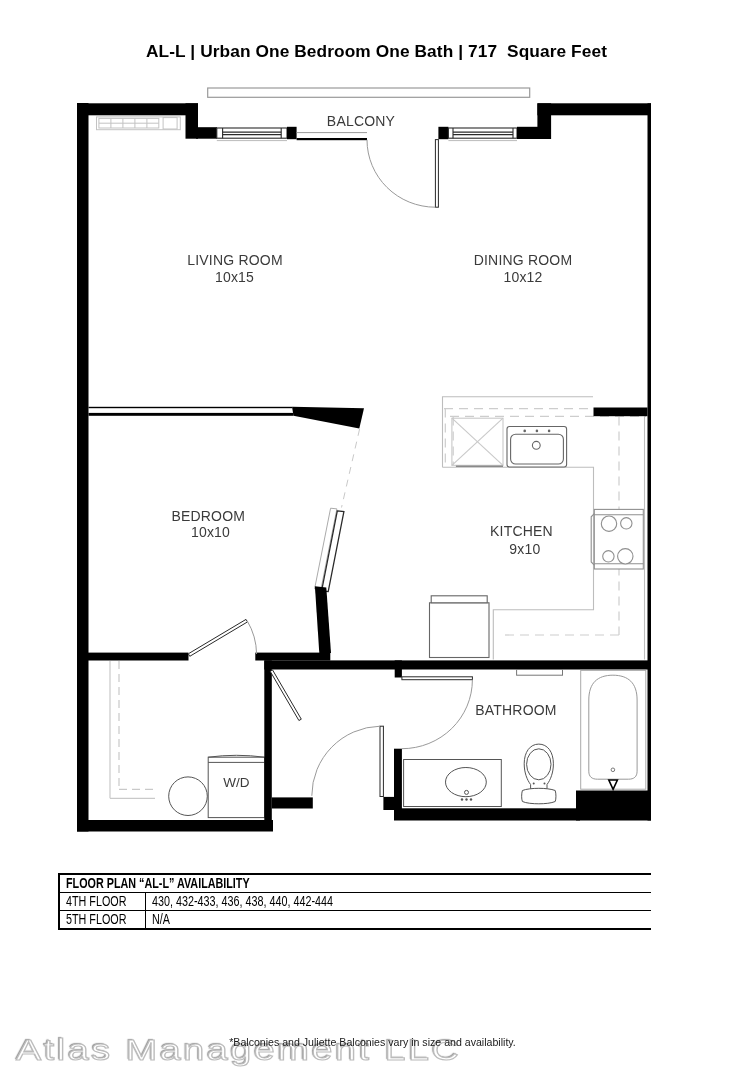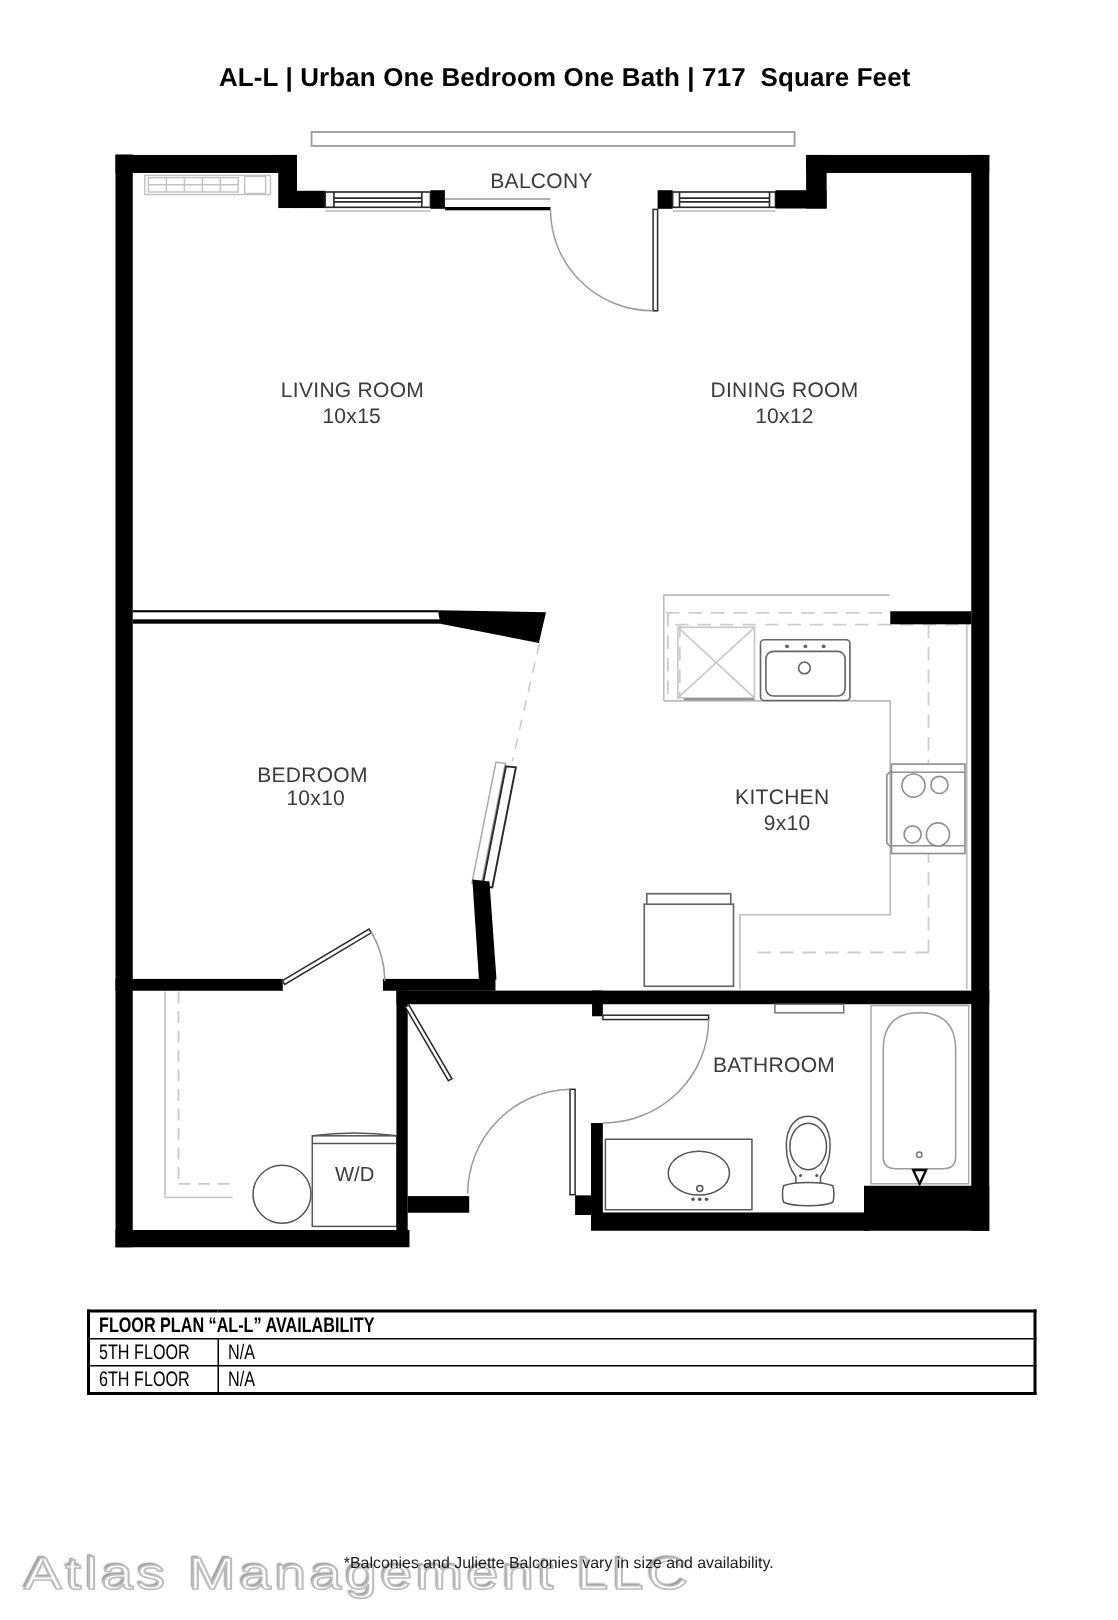--- a/index.html
+++ b/index.html
@@ -1,16 +1,16 @@
 <!DOCTYPE html>
 <html><head>
 <meta charset="utf-8">
 <style>
   html,body{margin:0;padding:0;background:#fff;}
-  #page{position:relative;width:745px;height:1080px;background:#fff;overflow:hidden;
+  #page{position:relative;width:651px;height:1080px;background:#fff;overflow:hidden;
         font-family:"Liberation Sans", sans-serif;}
   svg{position:absolute;left:0;top:0;}
   .lbl{fill:#3b3b3b;font-family:"Liberation Sans",sans-serif;font-size:14px;letter-spacing:0.2px;}
   .dim{fill:#3b3b3b;font-family:"Liberation Sans",sans-serif;font-size:14px;letter-spacing:0.2px;}
   #title{position:absolute;left:4px;top:41px;width:745px;text-align:center;
          font-size:17.3px;font-weight:bold;color:#000;letter-spacing:0.1px;}
   #wm{position:absolute;left:16px;top:1033px;font-size:30px;color:#ffffff;
       letter-spacing:2px;transform:scaleX(1.26);transform-origin:0 50%;
       -webkit-text-stroke:1.1px #bcbcbc;
       text-shadow:-1px -1px 1px #8f8f8f;}
@@ -261,25 +261,25 @@
   <table>
     <colgroup>
         <col style="width:86px;">
         <col>
       </colgroup>
     <tbody>
         <tr>
           <td class="b" colspan="2"><span>FLOOR PLAN “AL-L” AVAILABILITY</span></td>
         </tr>
     <tr>
-          <td><span>5TH FLOOR</span></td>
-          <td><span>N/A</span></td>
+          <td><span>4TH FLOOR</span></td>
+          <td><span>430, 432-433, 436, 438, 440, 442-444</span></td>
         </tr>
     <tr>
-          <td><span>6TH FLOOR</span></td>
+          <td><span>5TH FLOOR</span></td>
           <td><span>N/A</span></td>
         </tr>
   </tbody>
     </table>
 
   <div id="wm">Atlas Management LLC</div>
 
   <div id="footnote">*Balconies and Juliette Balconies vary in size and availability.</div>
 </div>
 

